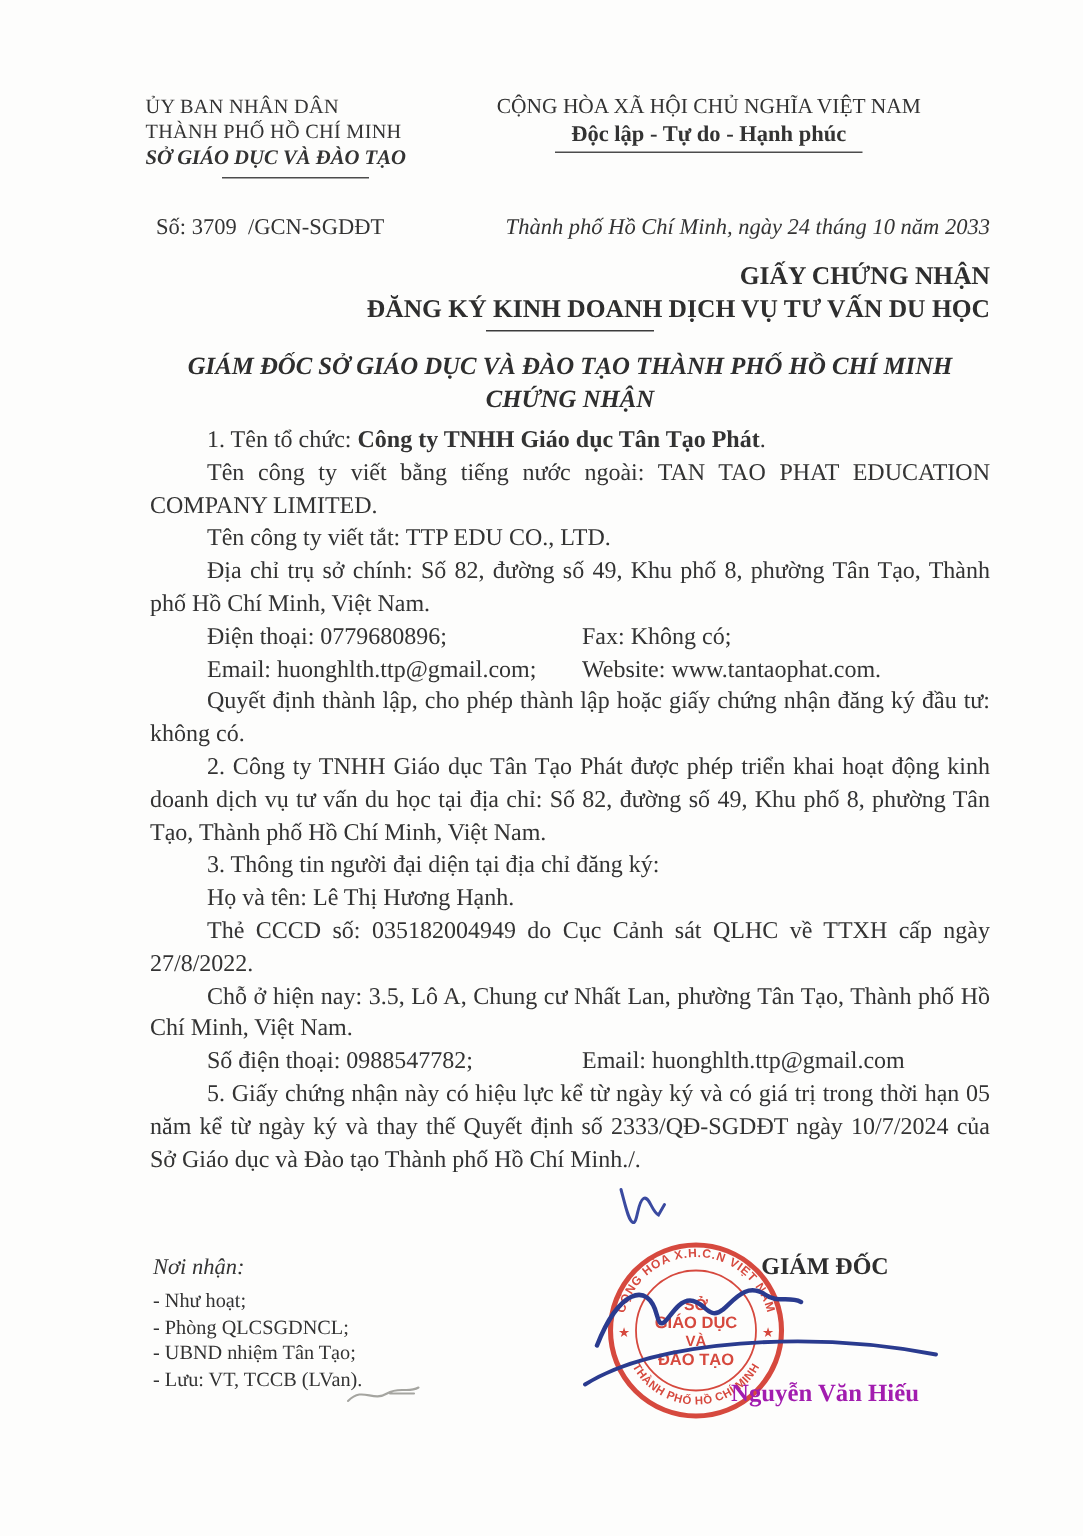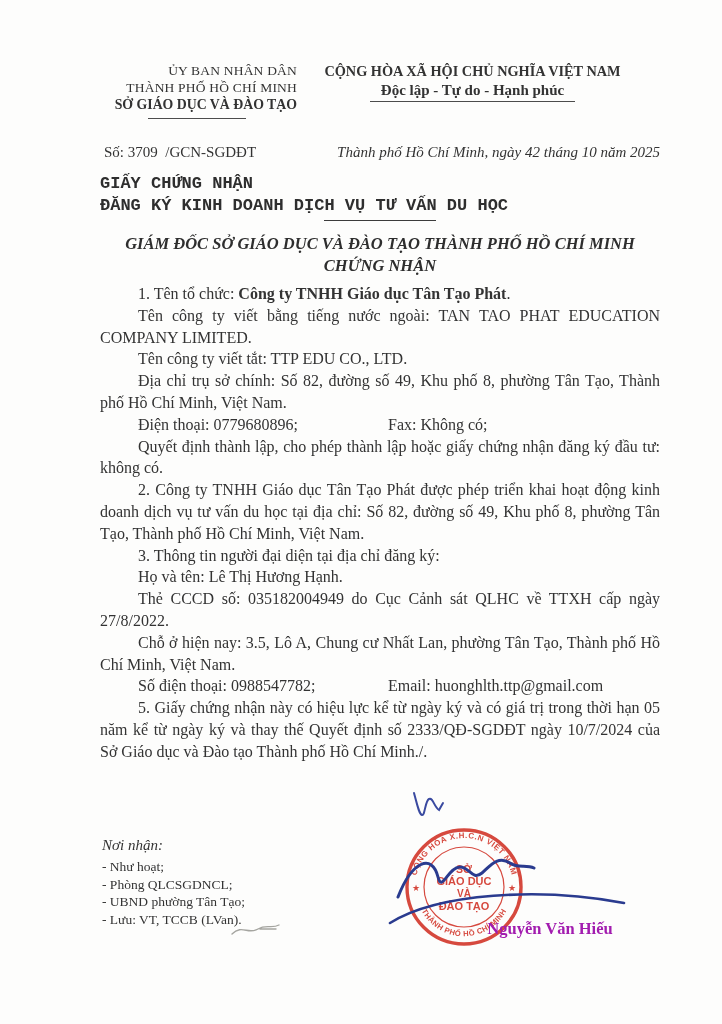--- a/index.html
+++ b/index.html
@@ -4,34 +4,34 @@
 <style>
   html,body{margin:0;padding:0;background:#ffffff;}
   .page{
     position:relative;width:722px;height:1024px;background:#fdfdfc;overflow:hidden;
     font-family:"Liberation Serif","DejaVu Serif",serif;color:#333;
   }
   .content{position:absolute;left:100px;top:62px;width:560px;}
 
   
   .hdr{position:relative;height:72px;}
-  .hdr-left{position:absolute;left:-3px;top:0;width:200px;text-align:right;}
+  .hdr-left{position:absolute;left:-3px;top:0;width:200px;text-align:left;}
   .hdr-left .l1{font-size:13.5px;line-height:17px;letter-spacing:.2px;}
-  .hdr-left .l3{font-size:13.8px;line-height:18px;font-weight:bold;}
+  .hdr-left .l3{font-size:13.8px;line-height:18px;font-weight:bold;font-style:italic;}
   .hdr-left .rule{width:98px;border-bottom:1.2px solid #4c4c4c;margin:4px auto 0;}
   .hdr-right{position:absolute;left:215px;top:0;width:315px;text-align:center;}
-  .hdr-right .m1{font-size:14.3px;font-weight:bold;line-height:18px;}
+  .hdr-right .m1{font-size:14.3px;font-weight:normal;line-height:18px;}
   .hdr-right .m2{font-size:15px;font-weight:bold;line-height:20px;}
   .hdr-right .rule{width:205px;border-bottom:1.3px solid #4c4c4c;margin:1px auto 0;}
 
   .numrow{margin-top:8px;display:flex;justify-content:space-between;font-size:15px;line-height:21px;}
   .numrow .num{white-space:pre-wrap;padding-left:4px;}
   .numrow .pdate{font-style:italic;white-space:pre-wrap;}
 
-  .title{margin-top:10px;text-align:left;font-weight:bold;font-size:17px;line-height:22px;color:#2e2e2e;font-family:Liberation Mono, monospace;}
+  .title{margin-top:10px;text-align:right;font-weight:bold;font-size:17px;line-height:22px;color:#2e2e2e;}
   .title-rule{width:112px;border-bottom:1.5px solid #3c3c3c;margin:3px auto 0;}
   .subject{margin-top:12px;text-align:center;font-weight:bold;font-size:16.5px;line-height:22px;color:#2e2e2e;font-style:italic;}
 
   
   .docbody{margin-top:6px;font-size:16px;line-height:21.8px;}
   .p{text-align:justify;text-indent:38px;margin:0;}
   .row{display:flex;}
   .row .c1{flex:0 0 288px;box-sizing:border-box;padding-left:38px;}
   .row .c2{flex:1;}
 
@@ -63,21 +63,21 @@
       </div>
       <div class="hdr-right">
         <div class="m1">CỘNG HÒA XÃ HỘI CHỦ NGHĨA VIỆT NAM</div>
         <div class="m2">Độc lập - Tự do - Hạnh phúc</div>
         <div class="rule"></div>
       </div>
     </div>
 
     <div class="numrow">
       <span class="num">Số: 3709  /GCN-SGDĐT</span>
-      <span class="pdate">Thành phố Hồ Chí Minh, ngày 42 tháng 10 năm 2025</span>
+      <span class="pdate">Thành phố Hồ Chí Minh, ngày 24 tháng 10 năm 2033</span>
     </div>
 
     <div class="title">
       <div>GIẤY CHỨNG NHẬN</div>
       <div>ĐĂNG KÝ KINH DOANH DỊCH VỤ TƯ VẤN DU HỌC</div>
       <div class="title-rule"></div>
     </div>
 
     <div class="subject">
       <div>GIÁM ĐỐC SỞ GIÁO DỤC VÀ ĐÀO TẠO THÀNH PHỐ HỒ CHÍ MINH</div>
@@ -85,20 +85,24 @@
     </div>
 
     <div class="docbody">
       <p class="p"><span>1. Tên tổ chức: </span><b>Công ty TNHH Giáo dục Tân Tạo Phát</b><span>.</span></p>
       <p class="p">Tên công ty viết bằng tiếng nước ngoài: TAN TAO PHAT EDUCATION COMPANY LIMITED.</p>
       <p class="p">Tên công ty viết tắt: TTP EDU CO., LTD.</p>
       <p class="p">Địa chỉ trụ sở chính: Số 82, đường số 49, Khu phố 8, phường Tân Tạo, Thành phố Hồ Chí Minh, Việt Nam.</p>
       <div class="row">
         <div class="c1">Điện thoại: 0779680896;</div>
         <div class="c2">Fax: Không có;</div>
+      </div>
+      <div class="row">
+        <div class="c1">Email: huonghlth.ttp@gmail.com;</div>
+        <div class="c2">Website: www.tantaophat.com.</div>
       </div>
       <p class="p">Quyết định thành lập, cho phép thành lập hoặc giấy chứng nhận đăng ký đầu tư: không có.</p>
       <p class="p">2. Công ty TNHH Giáo dục Tân Tạo Phát được phép triển khai hoạt động kinh doanh dịch vụ tư vấn du học tại địa chỉ: Số 82, đường số 49, Khu phố 8, phường Tân Tạo, Thành phố Hồ Chí Minh, Việt Nam.</p>
       <p class="p">3. Thông tin người đại diện tại địa chỉ đăng ký:</p>
       <p class="p">Họ và tên: Lê Thị Hương Hạnh.</p>
       <p class="p">Thẻ CCCD số: 035182004949 do Cục Cảnh sát QLHC về TTXH cấp ngày 27/8/2022.</p>
       <p class="p">Chỗ ở hiện nay: 3.5, Lô A, Chung cư Nhất Lan, phường Tân Tạo, Thành phố Hồ Chí Minh, Việt Nam.</p>
       <div class="row">
         <div class="c1">Số điện thoại: 0988547782;</div>
         <div class="c2">Email: huonghlth.ttp@gmail.com</div>
@@ -112,25 +116,26 @@
 
     <svg class="pencil" viewBox="0 0 52 18">
       <path d="M 2,14 C 12,4 18,15 28,9 C 36,4 42,9 49,5 M 30,9 L 46,9" fill="none" stroke="#a5a5a0" stroke-width="1.4" stroke-linecap="round"></path>
     </svg>
 
     <div class="footer">
       <div class="recips">
         <div class="rt">Nơi nhận:</div>
         <div class="ri">- Như hoạt;</div>
         <div class="ri">- Phòng QLCSGDNCL;</div>
-        <div class="ri">- UBND phường Tân Tạo;</div>
+        <div class="ri">- UBND nhiệm Tân Tạo;</div>
         <div class="ri">- Lưu: VT, TCCB (LVan).</div>
       </div>
 
       <div class="signblock">
+        <div class="stitle">GIÁM ĐỐC</div>
 
         <svg class="stamp" viewBox="0 0 124 124">
           <defs>
             <path id="arcT" d="M 13,62 A 49,49 0 0 1 111,62"></path>
             <path id="arcB" d="M 16,77 A 48,48 0 0 0 108,77"></path>
           </defs>
           <circle cx="62" cy="62" r="57" fill="none" stroke="#d33a2e" stroke-width="3.4"></circle>
           <circle cx="62" cy="62" r="40" fill="none" stroke="#d33a2e" stroke-width="1.2"></circle>
           <text font-size="8" font-weight="bold" fill="#d33a2e" letter-spacing="0.6" text-anchor="middle" font-family="Liberation Sans, sans-serif">
             <textPath href="#arcT" startOffset="50%">CỘNG HÒA X.H.C.N VIỆT NAM</textPath>

